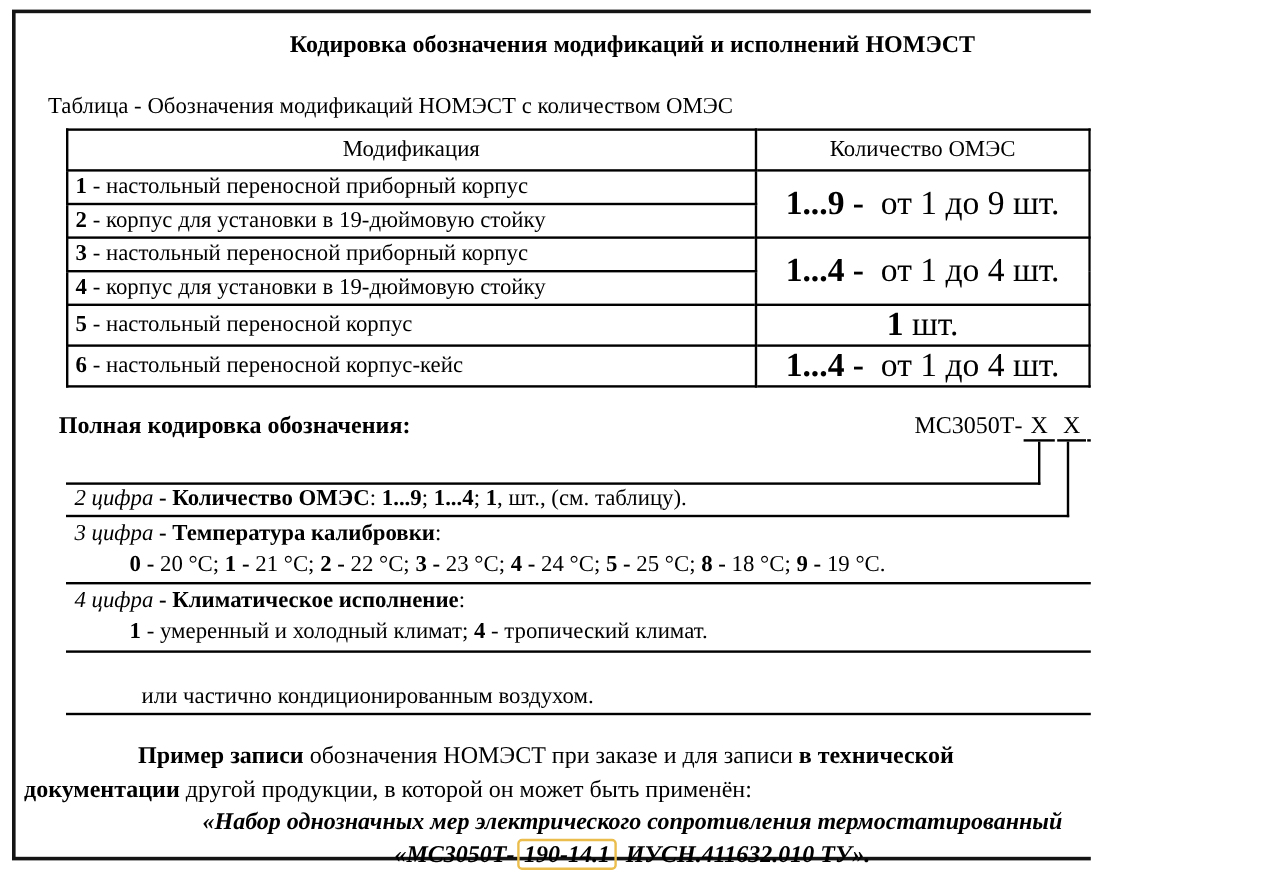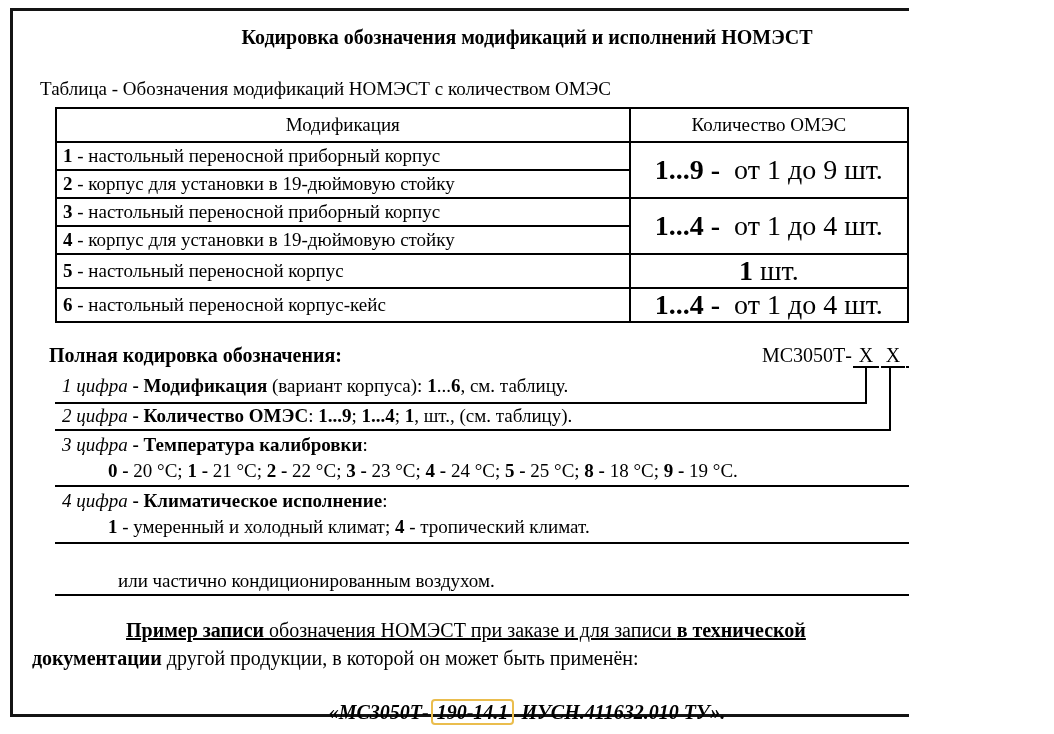--- a/index.html
+++ b/index.html
@@ -103,24 +103,24 @@
   <div class="vline" style="left:912px;top:368px;height:119px;"></div>
   <div class="vline" style="left:937px;top:368px;height:176px;"></div>
   <div class="vline" style="left:966px;top:368px;height:228px;"></div>
 
   <div class="hrule" style="left:55px;top:402px;width:812px;"></div>
   <div class="hrule" style="left:55px;top:429px;width:836px;"></div>
   <div class="hrule" style="left:55px;top:485px;width:859px;"></div>
   <div class="hrule" style="left:55px;top:542px;width:884px;"></div>
   <div class="hrule" style="left:55px;top:594px;width:913px;"></div>
 
-  <div class="abs code-line" style="left:62px;top:373px;"><span class="r-i">1 цифра</span><span class="r-b"> - Модификация</span><span class="r-n"> (вариант корпуса): </span><span class="r-b">1</span><span class="r-n">...</span><span class="r-b">6</span><span class="r-n">, см. таблицу.</span></div>
   <div class="abs code-line" style="left:62px;top:403px;"><span class="r-i">2 цифра</span><span class="r-b"> - Количество ОМЭС</span><span class="r-n">: </span><span class="r-b">1...9</span><span class="r-n">; </span><span class="r-b">1...4</span><span class="r-n">; </span><span class="r-b">1</span><span class="r-n">, шт., (см. таблицу).</span></div>
   <div class="abs code-line" style="left:62px;top:432px;"><span class="r-i">3 цифра</span><span class="r-b"> - Температура калибровки</span><span class="r-n">:</span></div>
   <div class="abs code-line" style="left:108px;top:458px;"><span class="r-b">0 -</span><span class="r-n"> 20 °С; </span><span class="r-b">1 -</span><span class="r-n"> 21 °С; </span><span class="r-b">2 -</span><span class="r-n"> 22 °С; </span><span class="r-b">3 -</span><span class="r-n"> 23 °С; </span><span class="r-b">4 -</span><span class="r-n"> 24 °С; </span><span class="r-b">5 -</span><span class="r-n"> 25 °С; </span><span class="r-b">8 -</span><span class="r-n"> 18 °С; </span><span class="r-b">9 -</span><span class="r-n"> 19 °С.</span></div>
   <div class="abs code-line" style="left:62px;top:488px;"><span class="r-i">4 цифра</span><span class="r-b"> - Климатическое исполнение</span><span class="r-n">:</span></div>
   <div class="abs code-line" style="left:108px;top:514px;"><span class="r-b">1</span><span class="r-n"> - умеренный и холодный климат; </span><span class="r-b">4</span><span class="r-n"> - тропический климат.</span></div>
   <div class="abs code-line" style="left:118px;top:568px;"><span class="r-n">или частично кондиционированным воздухом.</span></div>
 
-  <div class="abs example-line" style="left:126px;top:617px;text-decoration:underline;"><span class="r-b">Пример записи</span><span class="r-n"> обозначения НОМЭСТ при заказе и для записи </span><span class="r-b">в технической</span></div>
-  <div class="abs example-line" style="left:32px;top:645px;"><span class="r-b">документации</span><span class="r-n"> другой продукции, в которой он может быть применён:</span></div>
+  <div class="abs example-line" style="left:115px;top:617px;"><span class="r-b">Пример записи</span><span class="r-n"> обозначения НОМЭСТ при заказе и для записи </span><span class="r-b">в технической</span></div>
+  <div class="abs example-line" style="left:20px;top:645px;"><span class="r-b">документации</span><span class="r-n"> другой продукции, в которой он может быть применён:</span></div>
+  <div class="abs example-line centered" style="top:672px;"><span class="r-bi">«Набор однозначных мер электрического сопротивления термостатированный</span></div>
   <div class="abs example-line centered" style="top:699px;"><span class="r-bi">«МС3050Т-</span><span class="r-box">190-14.1</span><span class="r-bi"> ИУСН.411632.010 ТУ».</span></div>
 </div>
 
 </body></html>

